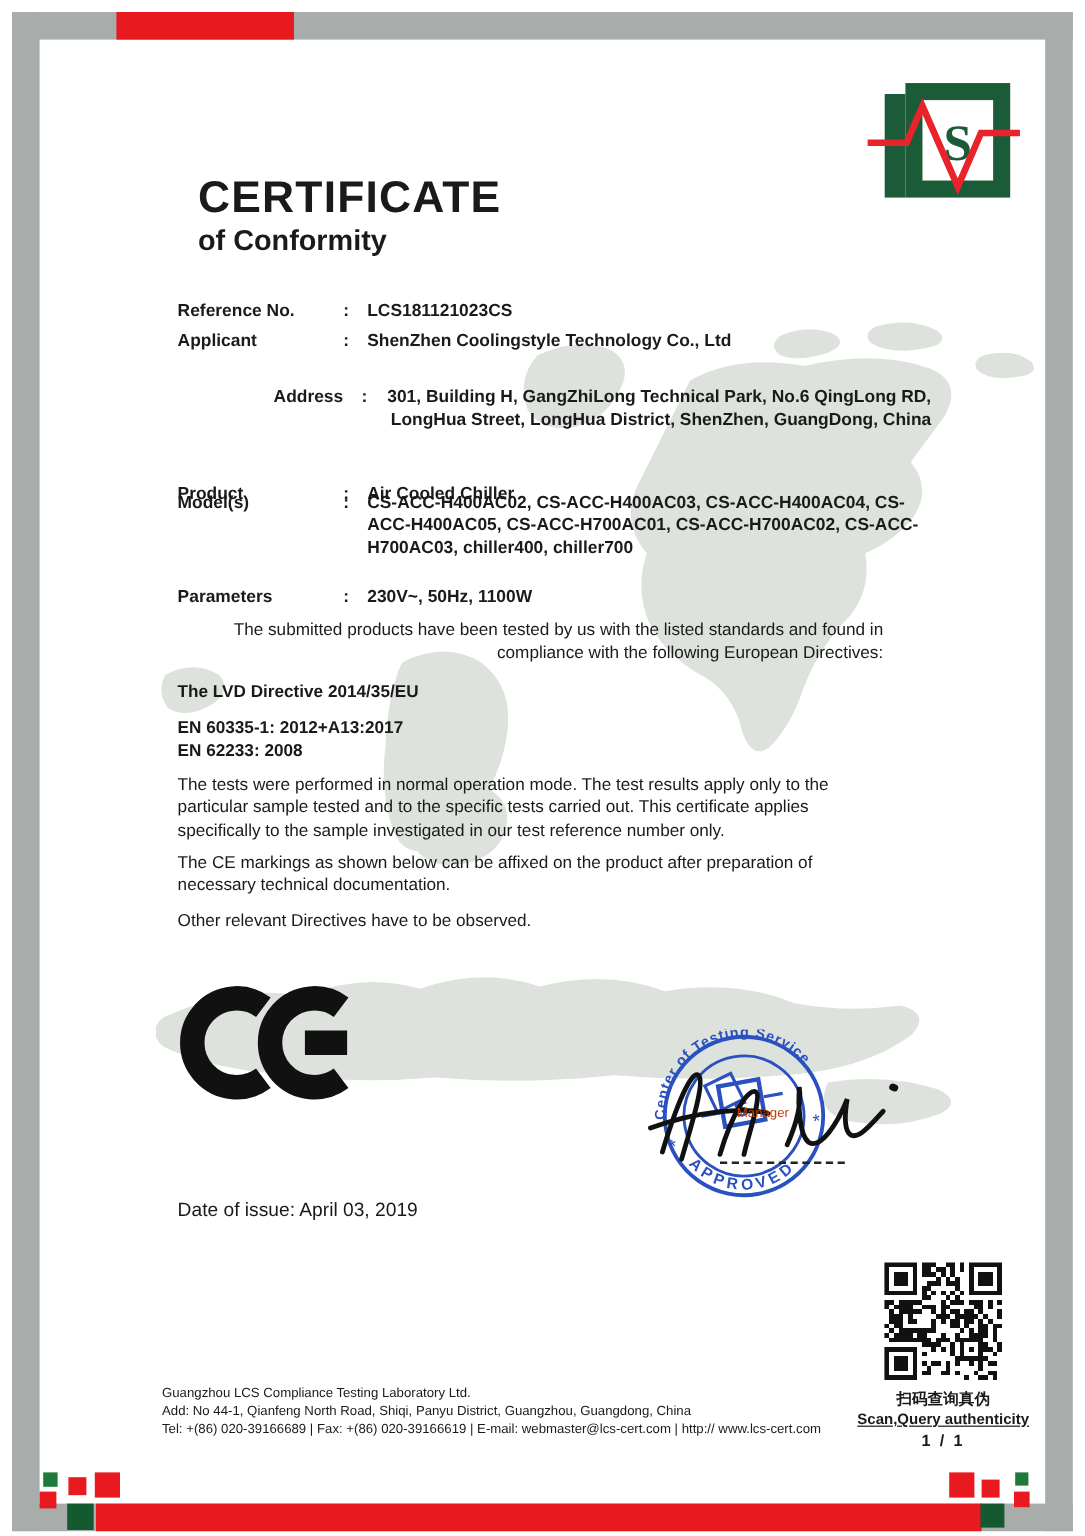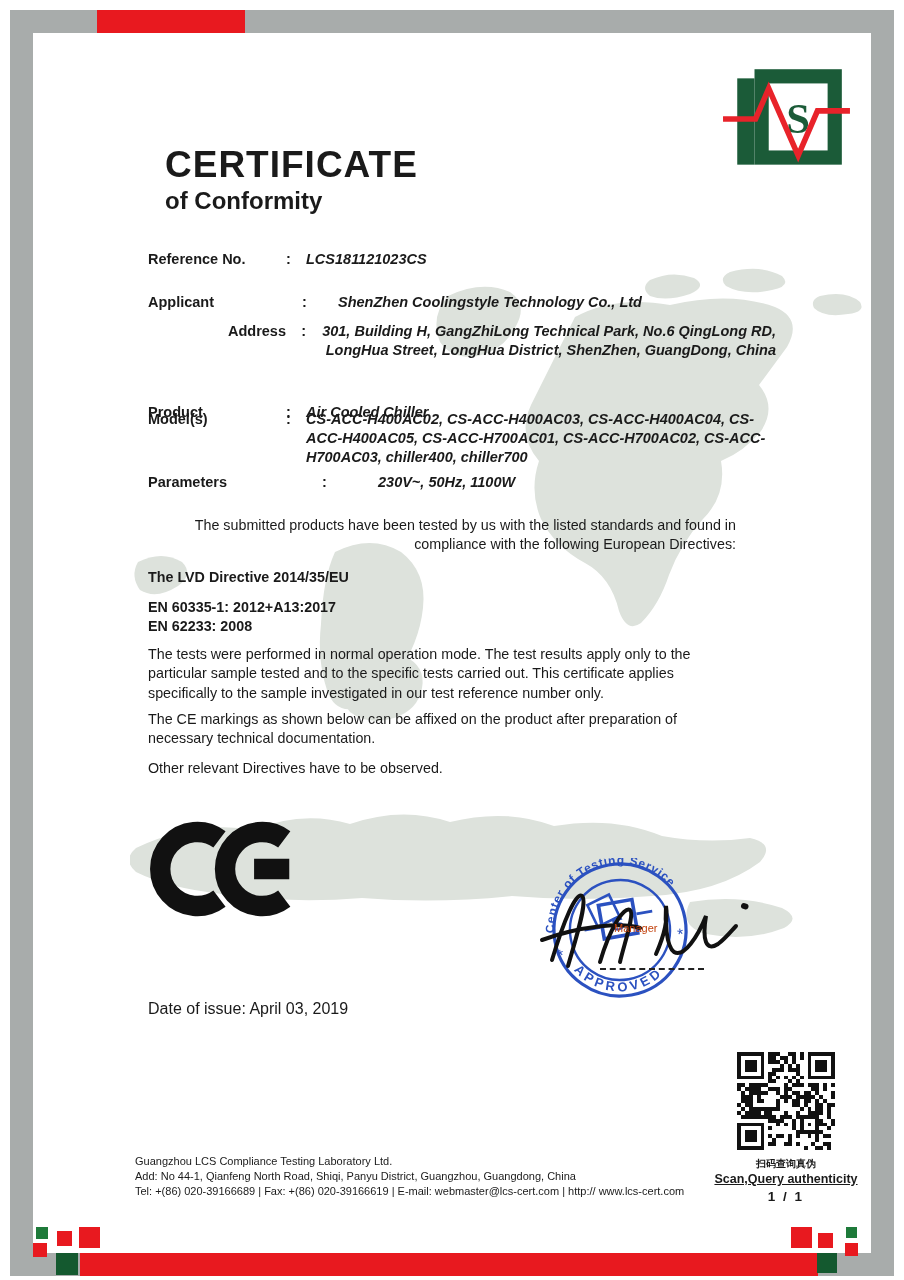--- a/index.html
+++ b/index.html
@@ -17,33 +17,33 @@
   .seg-red-top{left:97px;top:10px;width:148px;height:23px;background:#e8191f;}
   .seg-red-bottom{left:80px;top:1253px;width:738px;height:23px;background:#e8191f;}
   .sq{position:absolute;}
   
   .title{position:absolute;left:165px;top:144px;font-size:37px;font-weight:bold;letter-spacing:1px;}
   .subtitle{position:absolute;left:165px;top:187px;font-size:24px;font-weight:bold;}
   .logo{position:absolute;left:721px;top:66px;width:132px;height:110px;}
   .fieldrow{position:absolute;left:148px;width:628px;display:flex;font-size:14.5px;font-weight:bold;line-height:1.32;}
   .fieldrow .lbl{width:138px;flex:none;}
   .fieldrow .col{width:20px;flex:none;}
-  .fieldrow .val{flex:1;font-style:italic;}
+  .fieldrow .val{flex:1;}
   .para{position:absolute;left:148px;width:588px;font-size:14.3px;line-height:1.36;}
   .para.b{font-weight:bold;}
   .ce{position:absolute;left:143px;top:812px;width:162px;height:114px;}
   .date{position:absolute;left:148px;top:1000px;font-size:16px;font-weight:normal;}
   .stamp{position:absolute;left:545px;top:858px;width:150px;height:145px;}
   .signature{position:absolute;left:536px;top:876px;width:224px;height:112px;}
   .sig-line{position:absolute;left:600px;top:968px;width:104px;border-top:2px dashed #222;}
   .manager{position:absolute;left:614px;top:922px;font-size:11px;color:#c2410c;}
   .map{position:absolute;left:130px;top:262px;width:764px;height:756px;}
   .qrblock{position:absolute;left:710px;top:1052px;width:152px;text-align:center;}
   .qrblock svg{display:block;margin:0 auto;}
-  .qr-zh{font-size:10px;font-weight:bold;margin-top:7px;}
+  .qr-zh{font-size:13px;font-weight:bold;margin-top:7px;}
   .qr-en{font-size:12.5px;font-weight:bold;margin-top:1px;text-decoration:underline;}
   .pagenum{font-size:13.5px;font-weight:bold;letter-spacing:2px;margin-top:3px;}
   .footer{position:absolute;left:135px;top:1154px;width:575px;font-size:11px;line-height:1.36;}
 </style>
 </head>
 <body>
 
 <div class="page">
 
   <svg class="map" viewBox="0 0 764 756" aria-hidden="true">
@@ -95,41 +95,41 @@
   </svg>
 
   <div class="title">CERTIFICATE</div>
   <div class="subtitle">of Conformity</div>
 
   <div class="fieldrow" style="top:250px;">
     <div class="lbl">Reference No.</div>
     <div class="col">:</div>
     <div class="val">LCS181121023CS</div>
   </div>
-  <div class="fieldrow" style="top:293px;gap:16px;">
+  <div class="fieldrow" style="top:275px;">
     <div class="lbl">Applicant</div>
     <div class="col">:</div>
     <div class="val">ShenZhen Coolingstyle Technology Co., Ltd</div>
   </div>
   <div class="fieldrow" style="top:322px;text-align:right;">
     <div class="lbl">Address</div>
     <div class="col">:</div>
     <div class="val">301, Building H, GangZhiLong Technical Park, No.6 QingLong RD, LongHua Street, LongHua District, ShenZhen, GuangDong, China</div>
   </div>
   <div class="fieldrow" style="top:375px;margin-top:28px;">
     <div class="lbl">Product</div>
     <div class="col">:</div>
     <div class="val">Air Cooled Chiller</div>
   </div>
   <div class="fieldrow" style="top:410px;">
     <div class="lbl">Model(s)</div>
     <div class="col">:</div>
     <div class="val">CS-ACC-H400AC02, CS-ACC-H400AC03, CS-ACC-H400AC04, CS-ACC-H400AC05, CS-ACC-H700AC01, CS-ACC-H700AC02, CS-ACC-H700AC03, chiller400, chiller700</div>
   </div>
-  <div class="fieldrow" style="top:473px;gap:36px;">
+  <div class="fieldrow" style="top:489px;">
     <div class="lbl">Parameters</div>
     <div class="col">:</div>
     <div class="val">230V~, 50Hz, 1100W</div>
   </div>
 
   <div class="para" style="top:516px;text-align:right;">The submitted products have been tested by us with the listed standards and found in compliance with the following European Directives:</div>
   <div class="para b" style="top:568px;">The LVD Directive 2014/35/EU</div>
   <div class="para b" style="top:598px;">EN 60335-1: 2012+A13:2017</div>
   <div class="para b" style="top:617px;">EN 62233: 2008</div>
   <div class="para" style="top:645px;">The tests were performed in normal operation mode. The test results apply only to the particular sample tested and to the specific tests carried out. This certificate applies specifically to the sample investigated in our test reference number only.</div>

